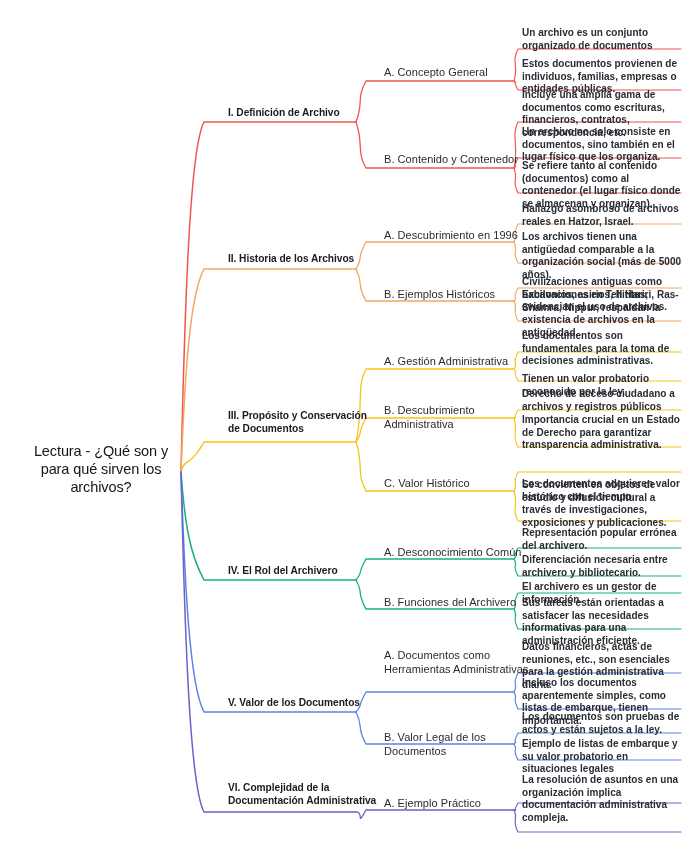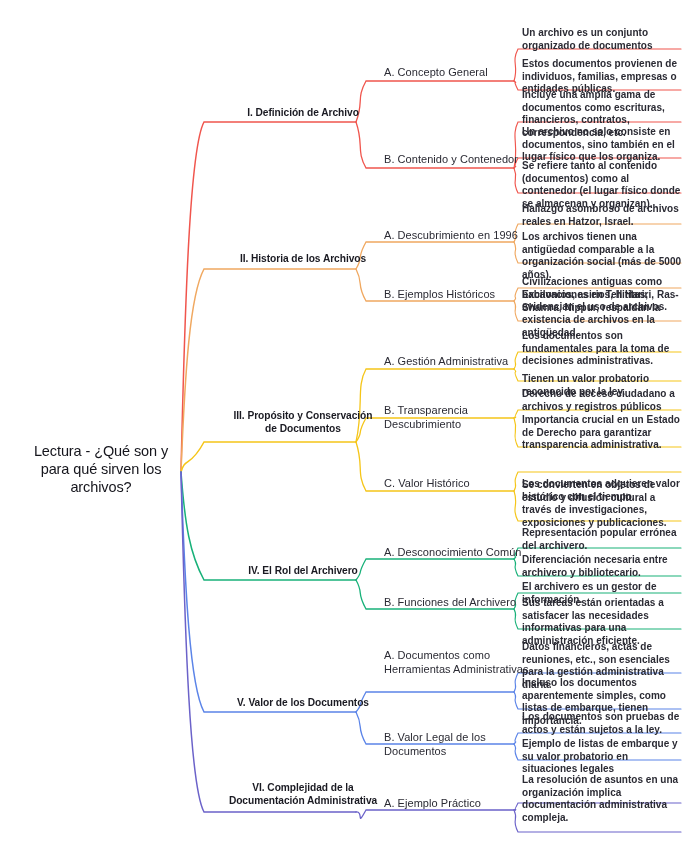--- a/index.html
+++ b/index.html
@@ -36,21 +36,20 @@
     font-weight: normal;
     text-align: center;
     letter-spacing: -0.1px;
     color: #15151c;
   }
   .branch-label {
     font-size: 10.2px;
     font-weight: bold;
     letter-spacing: -0.05px;
     color: #1a1a22;
-    text-align: center;
   }
   .sub-label {
     font-size: 11px;
     font-weight: normal;
     letter-spacing: 0.05px;
     color: #2a2a33;
   }
   .leaf-label {
     font-size: 10px;
     font-weight: bold;
@@ -121,21 +120,21 @@
       <div class="node sub-label" style="left: 384px; top: 229px; width: 145px;">A. Descubrimiento en 1996</div>
       <div class="node leaf-label" style="left: 522px; top: 203px; width: 160px;">Hallazgo asombroso de archivos reales en Hatzor, Israel.</div>
       <div class="node leaf-label" style="left: 522px; top: 231px; width: 160px;">Los archivos tienen una antigüedad comparable a la organización social (más de 5000 años).</div>
       <div class="node sub-label" style="left: 384px; top: 288px; width: 145px;">B. Ejemplos Históricos</div>
       <div class="node leaf-label" style="left: 522px; top: 276px; width: 160px;">Civilizaciones antiguas como babilonios, asirios, hititas, evidencian el uso de archivos.</div>
       <div class="node leaf-label" style="left: 522px; top: 289px; width: 160px;">Excavaciones en Tell Hariri, Ras-Shamra, Nippur, respaldan la existencia de archivos en la antigüedad.</div>
       <div class="node branch-label" style="left: 228px; top: 410px; width: 150px;">III. Propósito y Conservación de Documentos</div>
       <div class="node sub-label" style="left: 384px; top: 355px; width: 145px;">A. Gestión Administrativa</div>
       <div class="node leaf-label" style="left: 522px; top: 330px; width: 160px;">Los documentos son fundamentales para la toma de decisiones administrativas.</div>
       <div class="node leaf-label" style="left: 522px; top: 373px; width: 160px;">Tienen un valor probatorio reconocido por la ley.</div>
-      <div class="node sub-label" style="left: 384px; top: 404px; width: 145px;">B. Transparencia Descubrimiento</div>
+      <div class="node sub-label" style="left: 384px; top: 404px; width: 145px;">B. Descubrimiento Administrativa</div>
       <div class="node leaf-label" style="left: 522px; top: 388px; width: 160px;">Derecho de acceso ciudadano a archivos y registros públicos</div>
       <div class="node leaf-label" style="left: 522px; top: 414px; width: 160px;">Importancia crucial en un Estado de Derecho para garantizar transparencia administrativa.</div>
       <div class="node sub-label" style="left: 384px; top: 477px; width: 145px;">C. Valor Histórico</div>
       <div class="node leaf-label" style="left: 522px; top: 450px; width: 160px; margin-top: 28px;">Los documentos adquieren valor histórico con el tiempo.</div>
       <div class="node leaf-label" style="left: 522px; top: 479px; width: 160px;">Se convierten en objetos de estudio y difusión cultural a través de investigaciones, exposiciones y publicaciones.</div>
       <div class="node branch-label" style="left: 228px; top: 565px; width: 150px;">IV. El Rol del Archivero</div>
       <div class="node sub-label" style="left: 384px; top: 546px; width: 145px;">A. Desconocimiento Común</div>
       <div class="node leaf-label" style="left: 522px; top: 527px; width: 160px;">Representación popular errónea del archivero.</div>
       <div class="node leaf-label" style="left: 522px; top: 554px; width: 160px;">Diferenciación necesaria entre archivero y bibliotecario.</div>
       <div class="node sub-label" style="left: 384px; top: 596px; width: 145px;">B. Funciones del Archivero</div>

